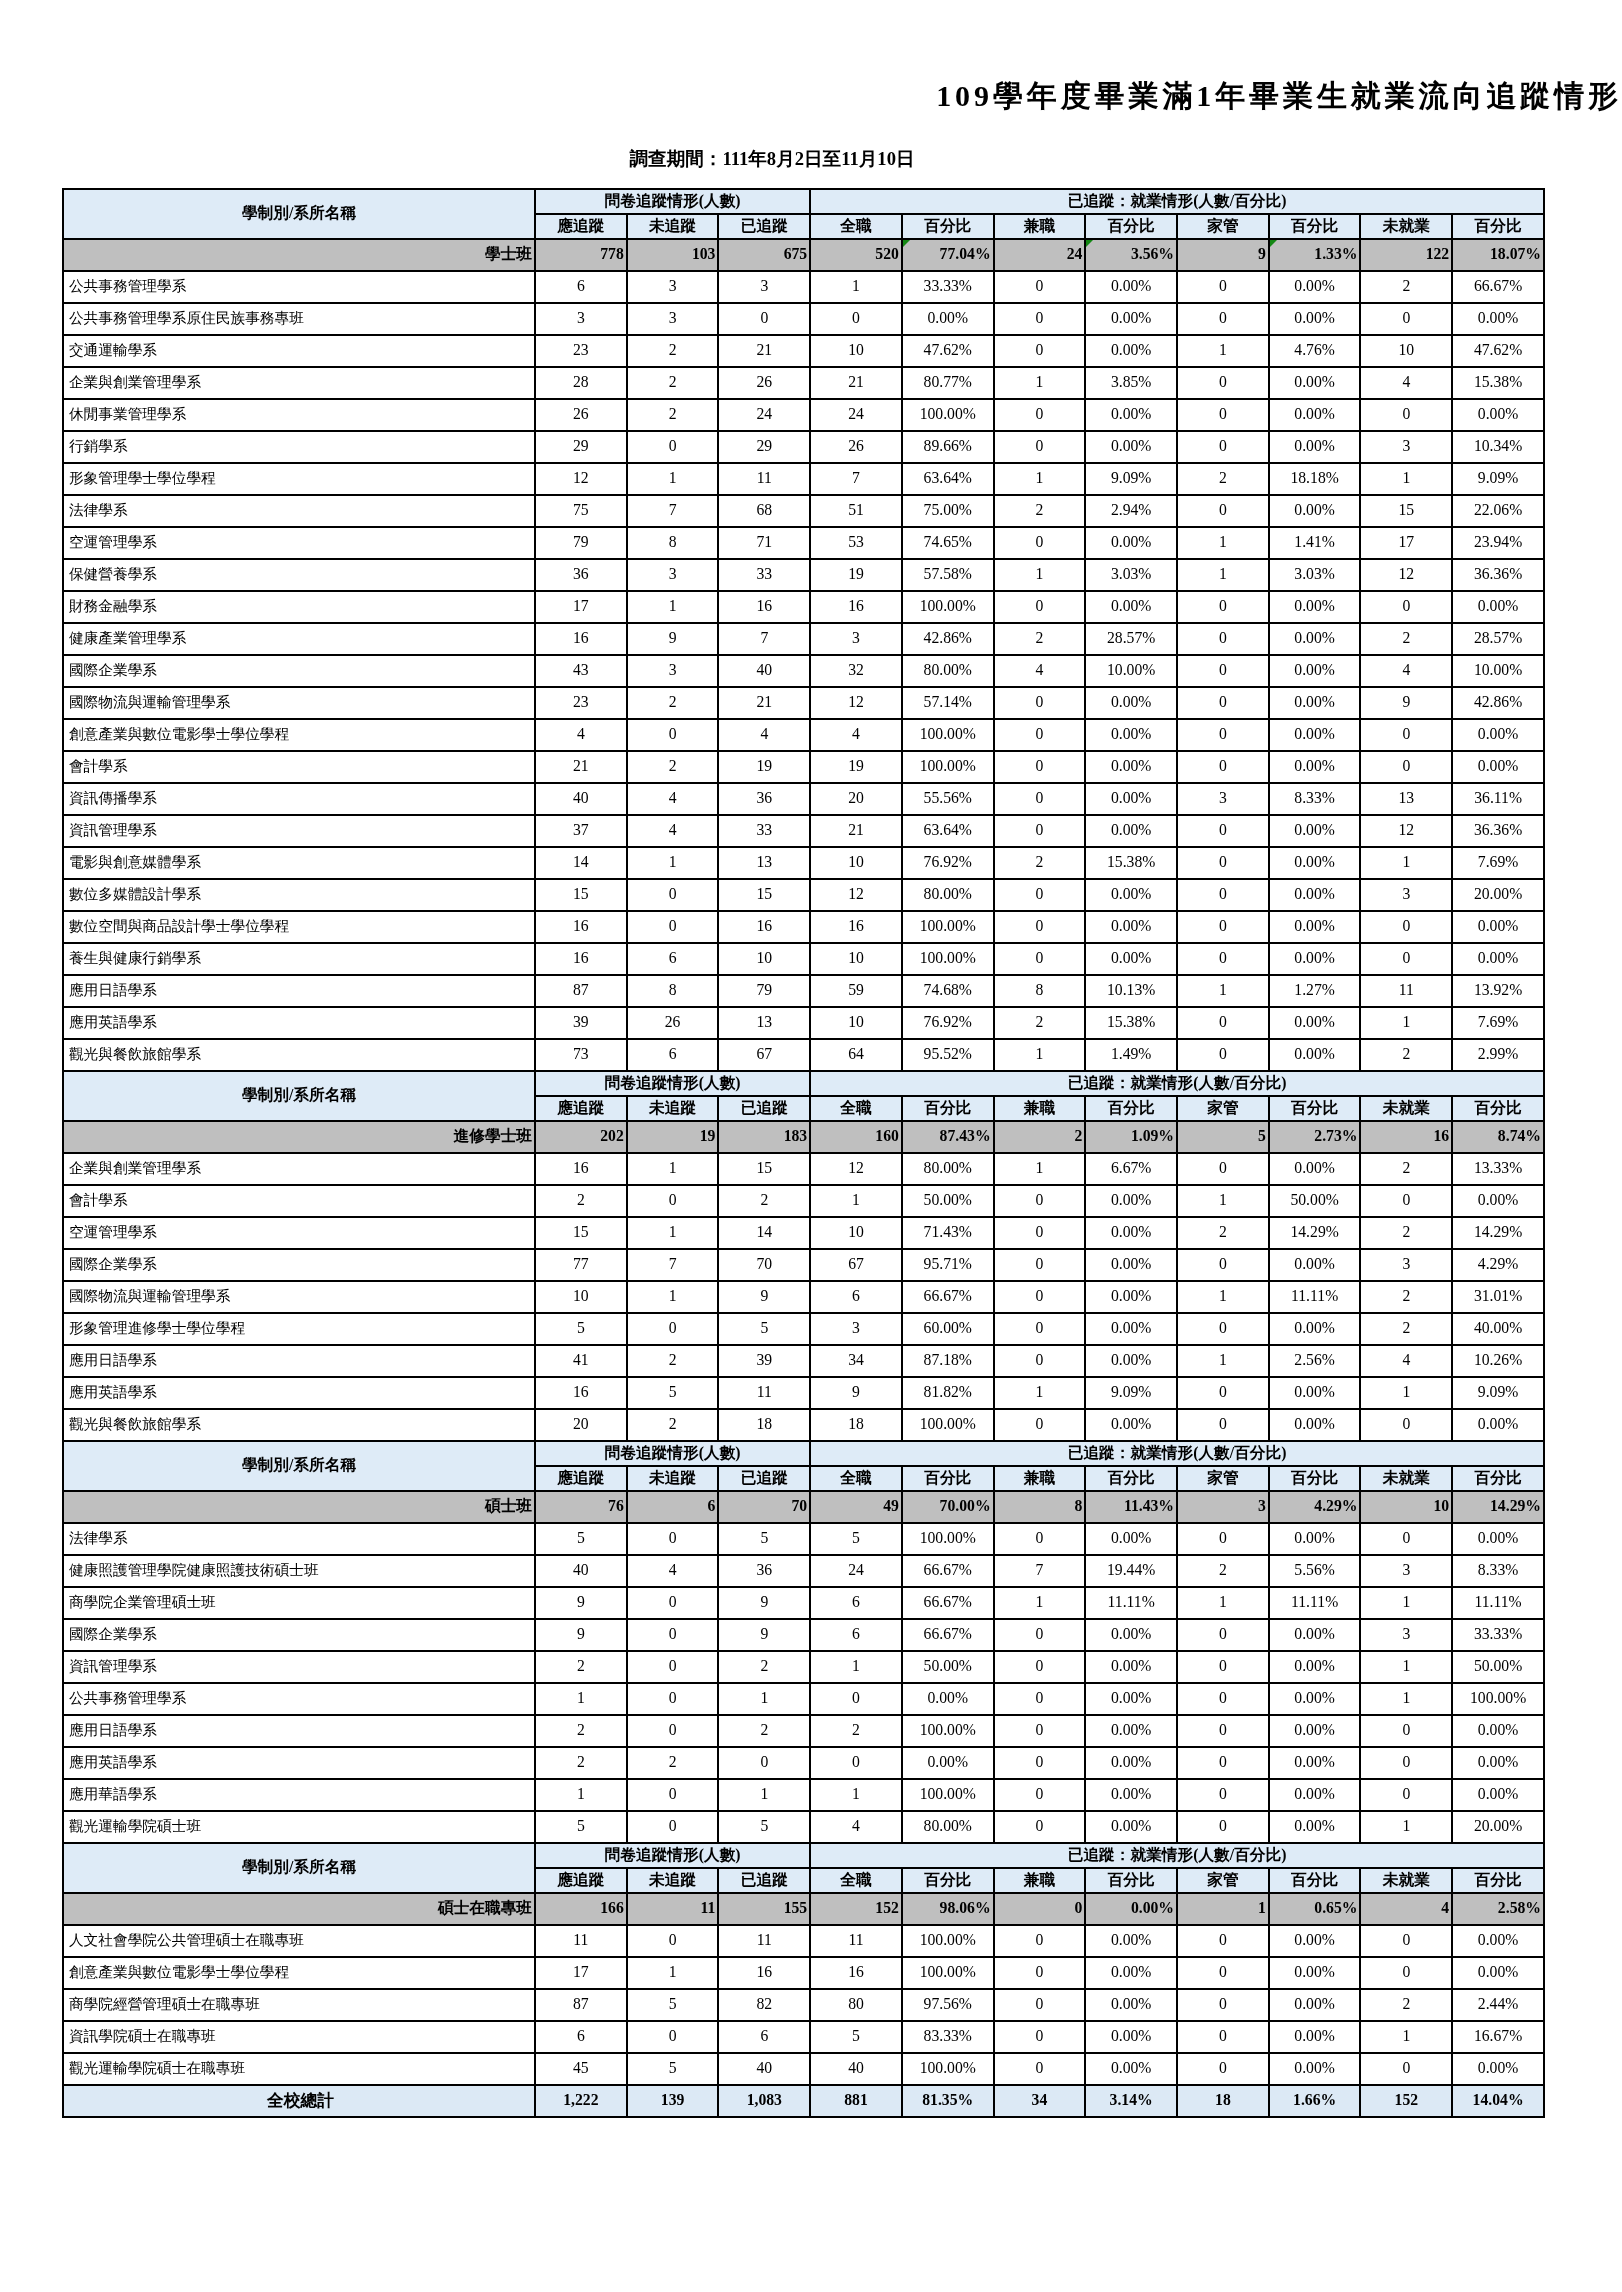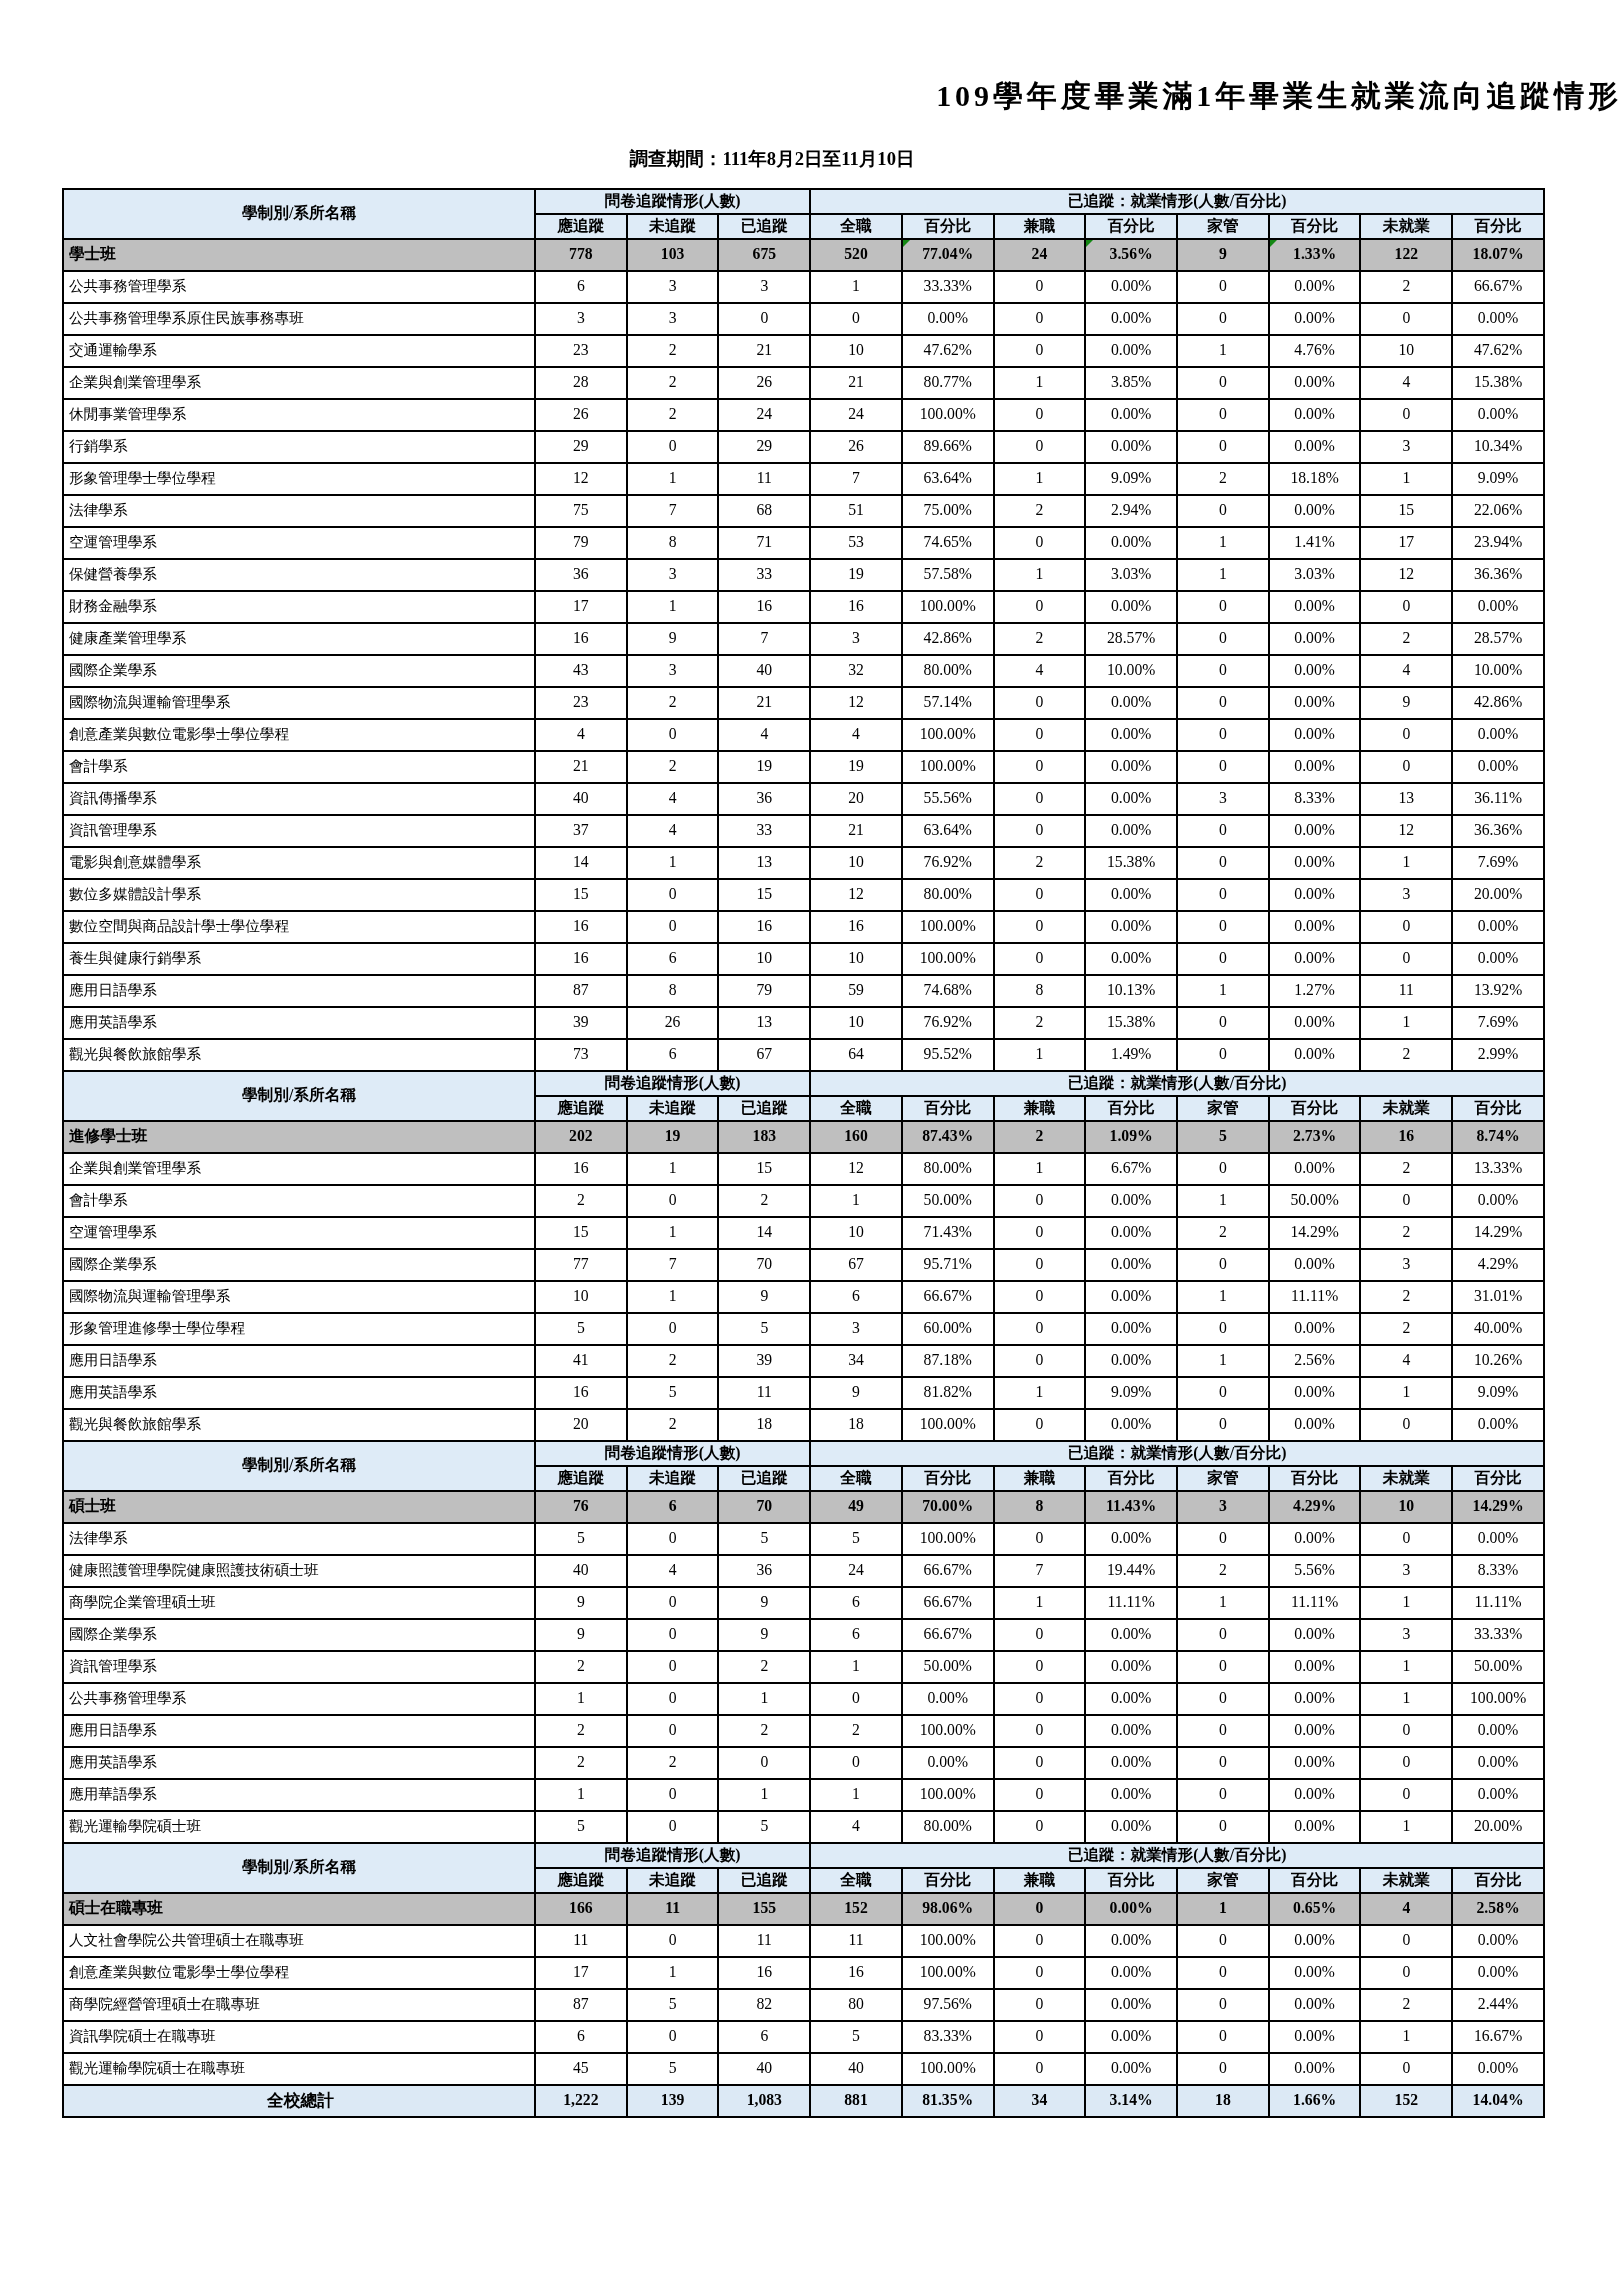--- a/index.html
+++ b/index.html
@@ -48,20 +48,21 @@
     height: 25px;
   }
   td.dept-name {
     text-align: left;
     padding-left: 4.9px;
     font-size: 14.7px;
   }
   tr.section-row td {
     background: var(--section-bg, #bfbfbf);
     font-weight: bold;
+    text-align: right;
   }
   tr.section-row td.dept-name { font-size: 15.7px; }
   tr.grand-row td {
     background: var(--total-bg, #deebf7);
     font-weight: bold;
   }
   tr.grand-row td.dept-name { text-align: center; font-size: 16.7px; }
   td.flag { position: relative; }
   td.flag::before {
     content: "";

